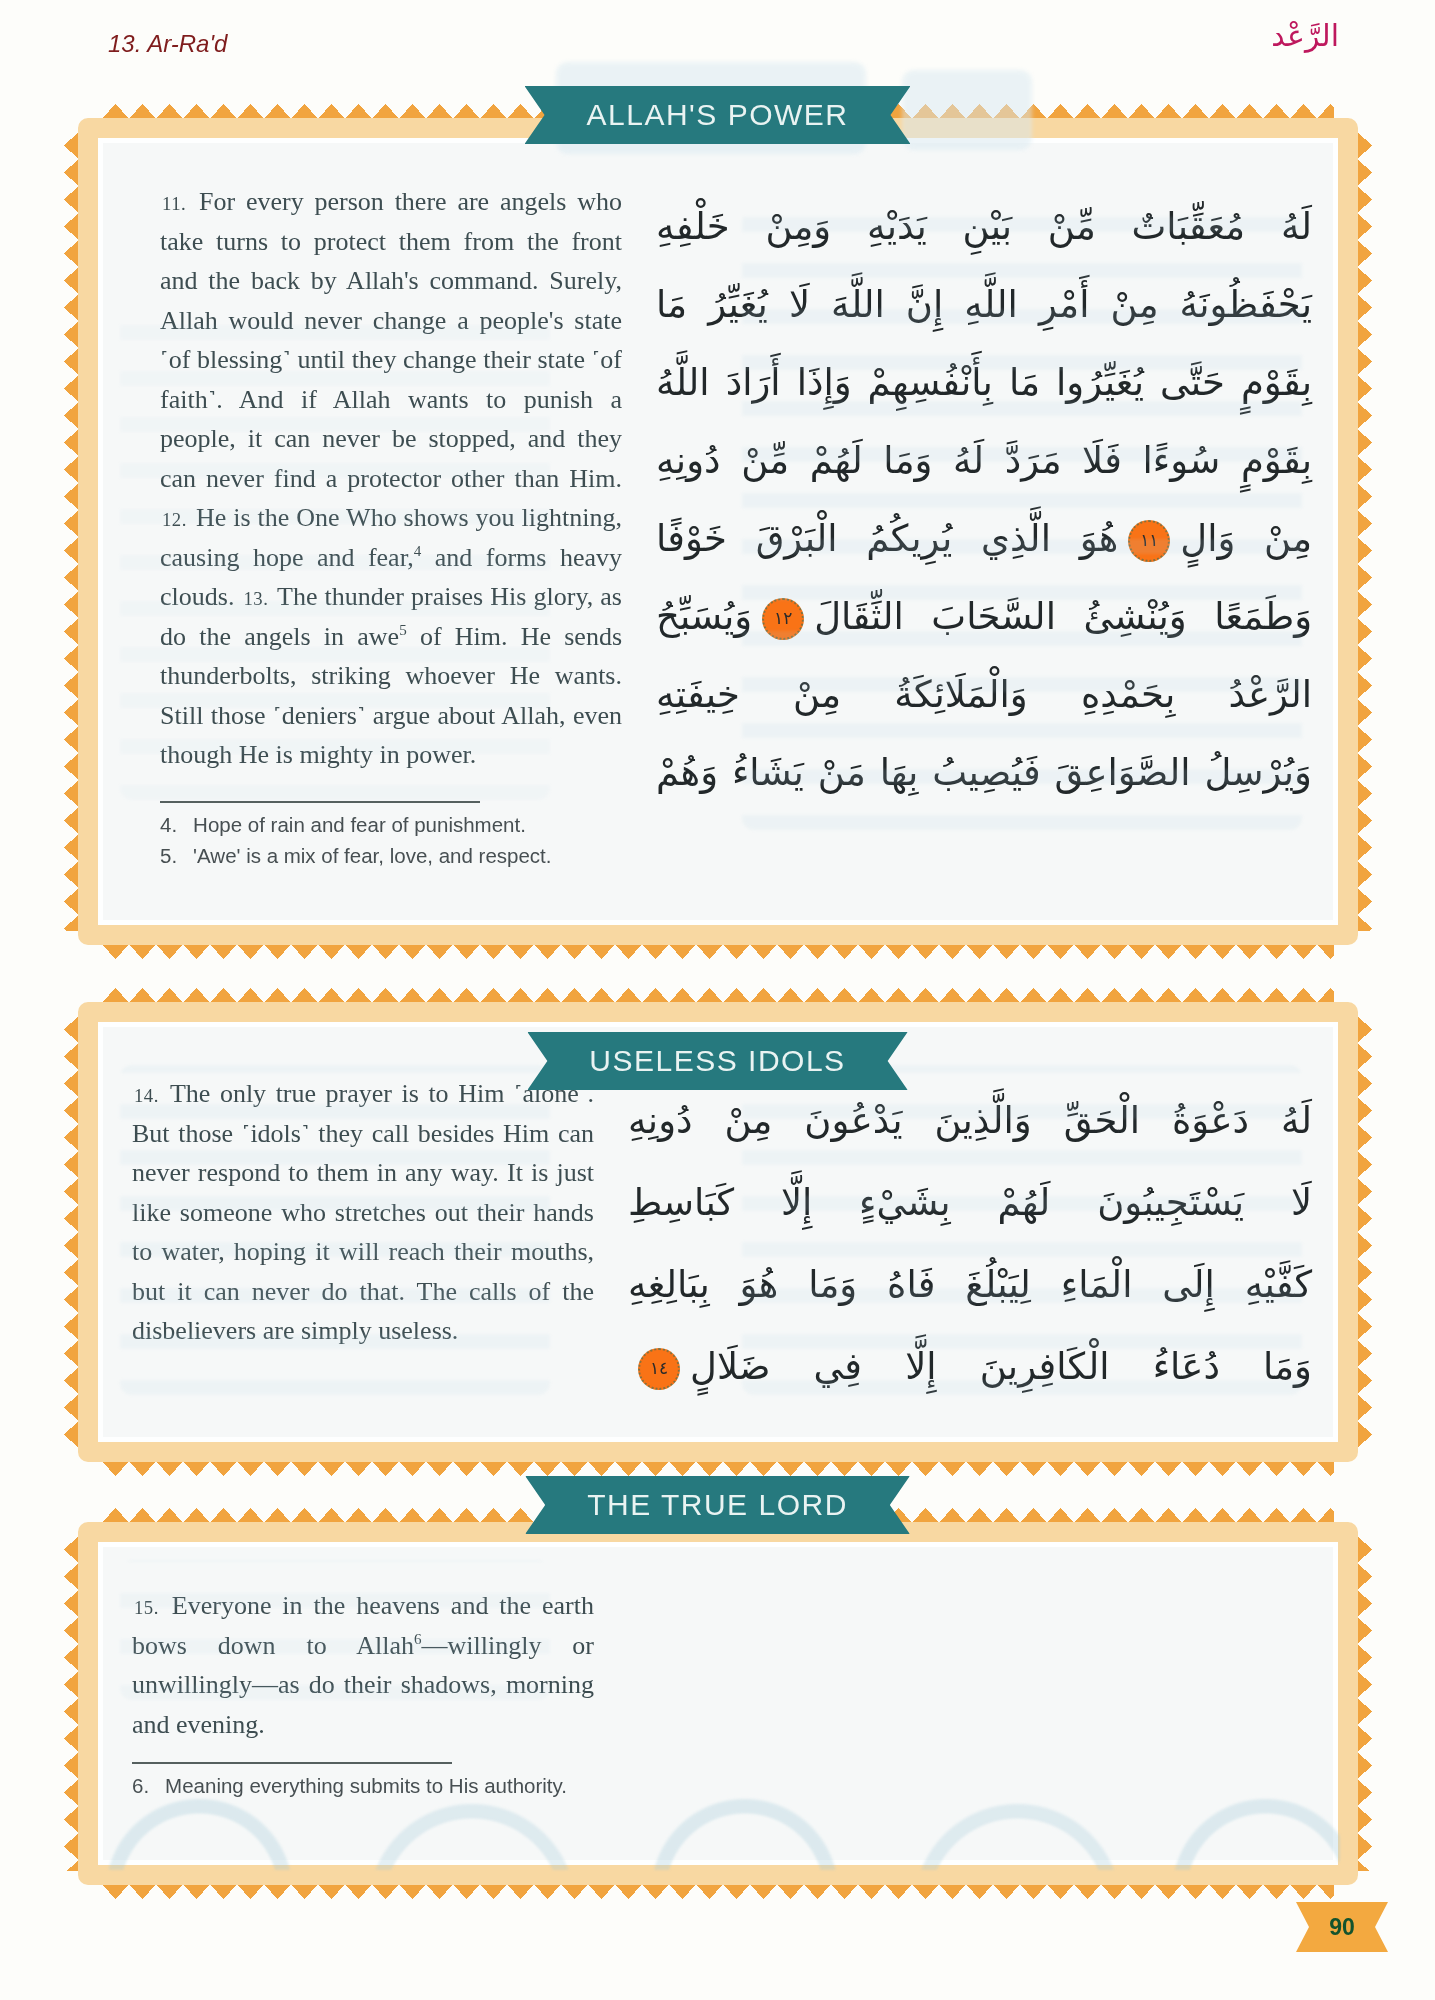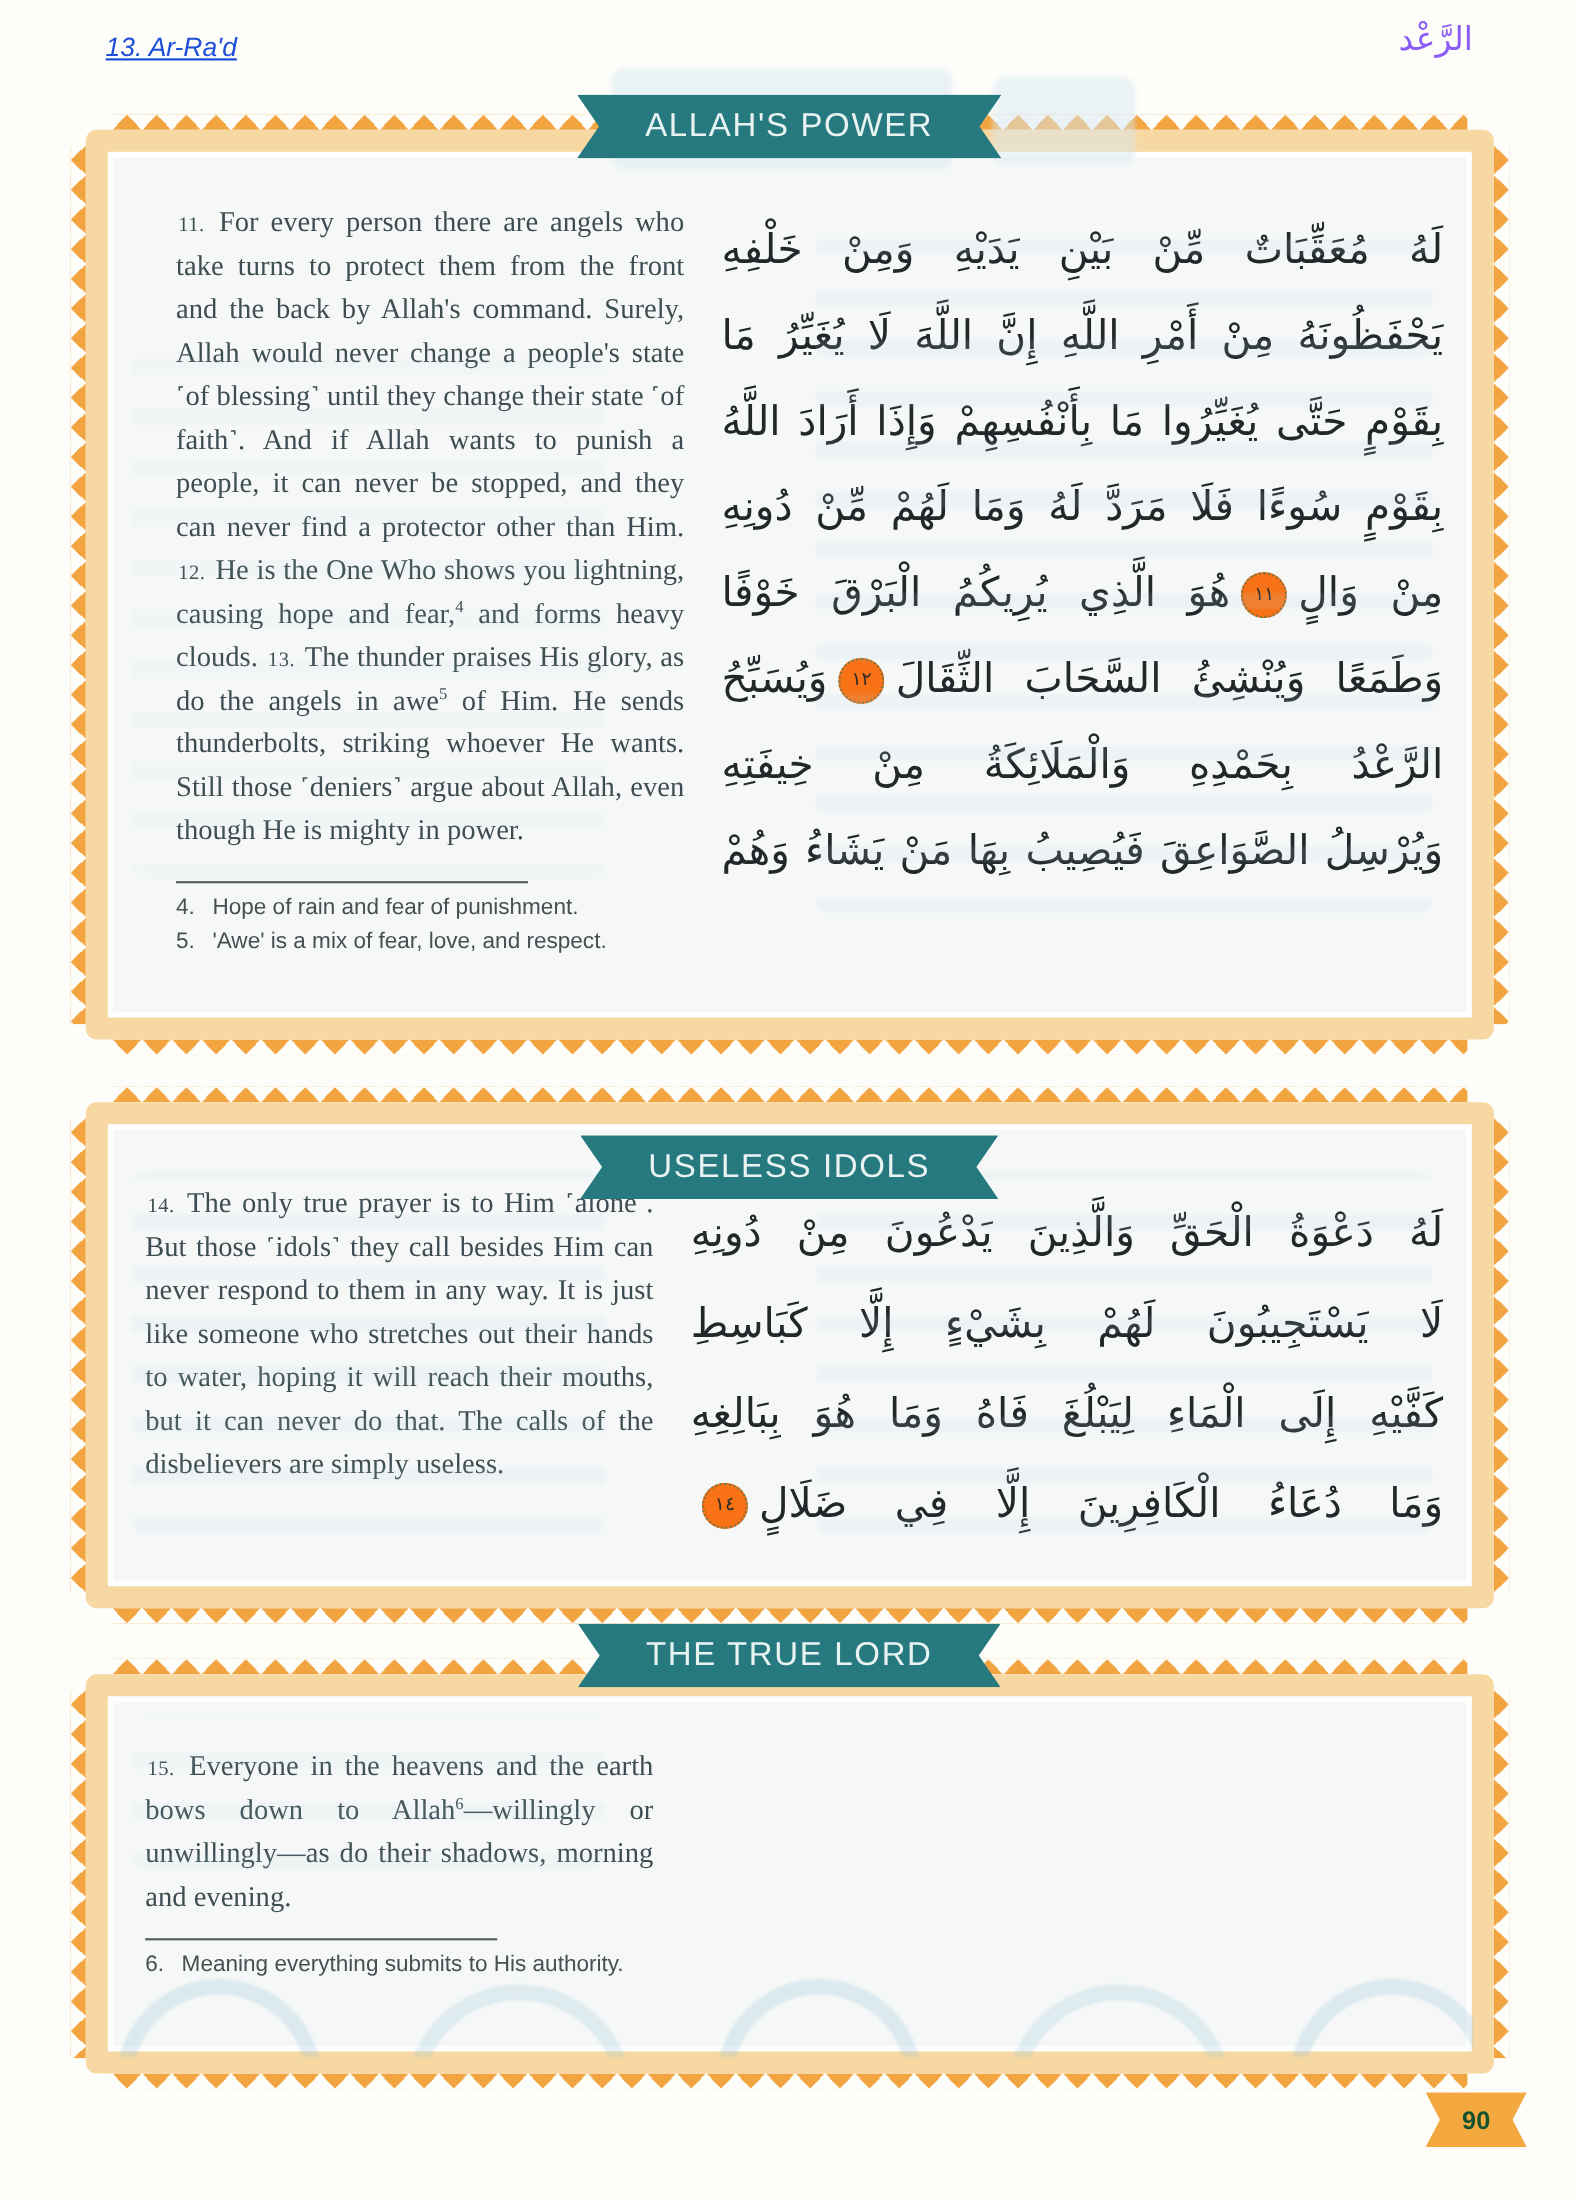--- a/index.html
+++ b/index.html
@@ -12,22 +12,22 @@
     --ar-ink:#22282a;
     --serif:"Liberation Serif","DejaVu Serif","DejaVu Sans",serif;
     --sans:"Liberation Sans","DejaVu Sans",sans-serif;
     --arfont:"DejaVu Sans",sans-serif;
   }
   *{margin:0;padding:0;box-sizing:border-box;}
   html,body{width:1435px;height:2000px;}
   body{position:relative;background:#fdfdfa;overflow:hidden;font-family:var(--sans);}
 
   
-  .hdr-left{position:absolute;top:30px;left:96px;font:italic 24px var(--sans);color:#1d4ed8;z-index:4;text-decoration:underline;}
-  .hdr-right{position:absolute;top:18px;right:96px;font:30px var(--arfont);color:#8b5cf6;direction:rtl;z-index:4;}
+  .hdr-left{position:absolute;top:30px;left:108px;font:italic 24px var(--sans);color:#7f1d1d;z-index:4;}
+  .hdr-right{position:absolute;top:18px;right:96px;font:30px var(--arfont);color:#be185d;direction:rtl;z-index:4;}
 
   
   .ghost{position:absolute;pointer-events:none;z-index:2;border-radius:12px;}
   .ghost-block{background:#d9e9f1;opacity:.5;filter:blur(2px);}
   .ghost-lines{background:repeating-linear-gradient(0deg,rgba(176,208,224,.6) 0 15px,transparent 15px 46px);filter:blur(1.5px);}
   .ghost-arcs{opacity:.55;filter:blur(1px);
     background-image:
       radial-gradient(circle at 8% 115%,transparent 78px,rgba(160,200,216,.55) 80px,rgba(160,200,216,.55) 92px,transparent 95px),
       radial-gradient(circle at 30% 125%,transparent 88px,rgba(160,200,216,.5) 90px,rgba(160,200,216,.5) 102px,transparent 105px),
       radial-gradient(circle at 52% 115%,transparent 78px,rgba(160,200,216,.55) 80px,rgba(160,200,216,.55) 92px,transparent 95px),

